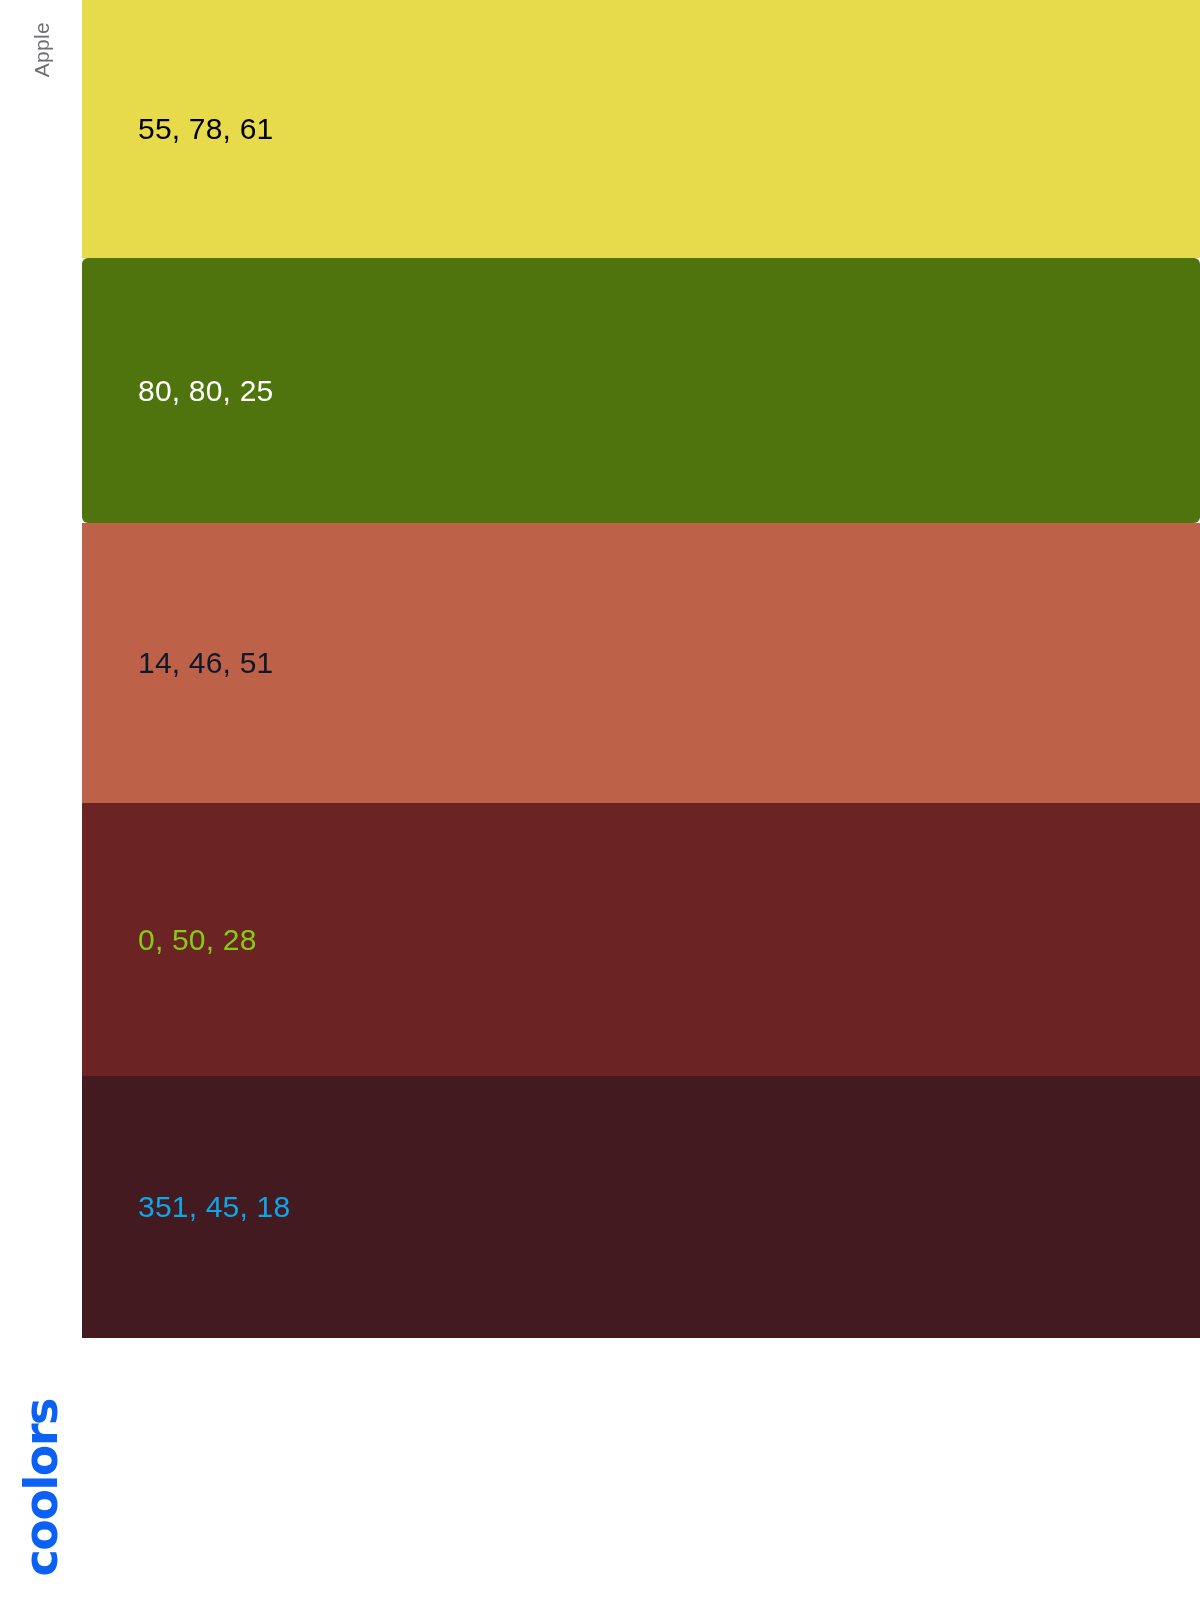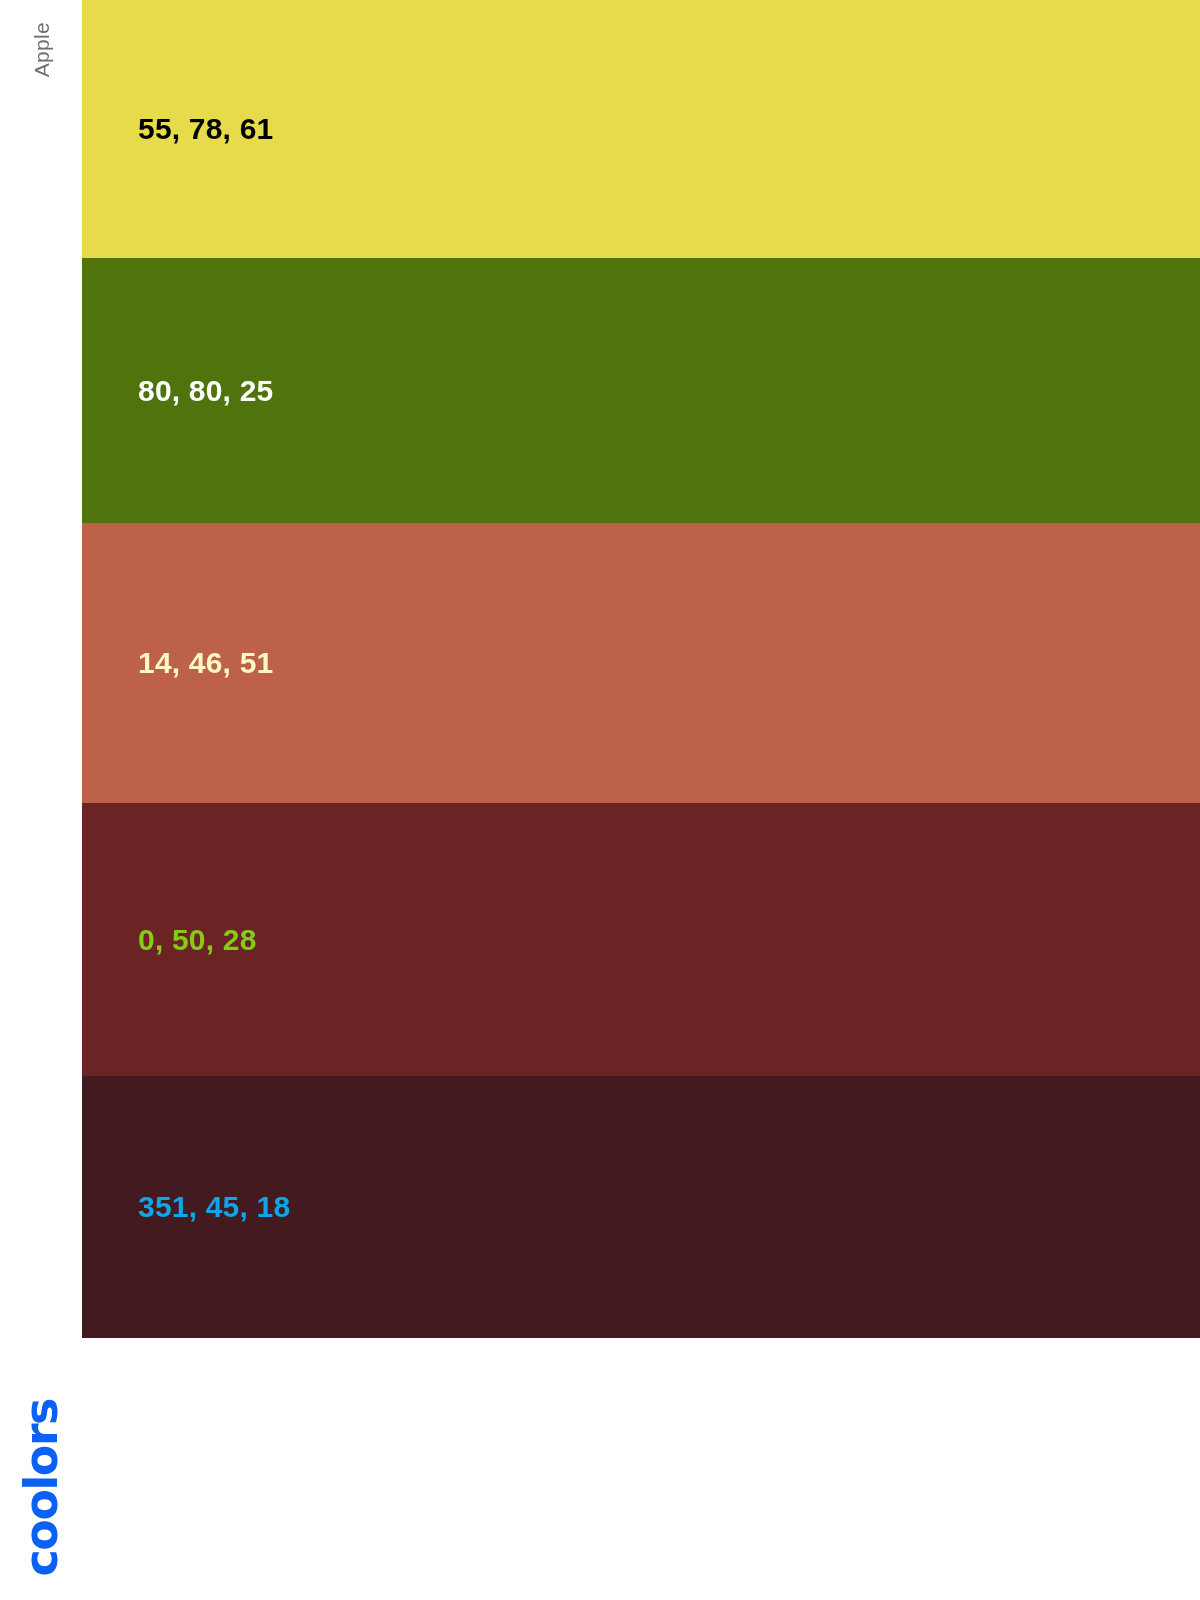--- a/index.html
+++ b/index.html
@@ -89,21 +89,21 @@
 
   .color-band {
     position: relative;
     width: 100%;
     display: flex;
     align-items: center;
   }
 
   .color-band .swatch-label {
     font-size: 30px;
-    font-weight: 700;
+    font-weight: 400;
     letter-spacing: 0.2px;
     padding-left: 56px;
     line-height: 1;
     white-space: nowrap;
   }
 </style>
 </head>
 <body>
 
 <div id="palette-export" style="background-color: rgb(255, 255, 255);">
@@ -120,26 +120,26 @@
 
   </div>
 
   <div id="swatch-stack">
 
     <div class="color-band" style="background-color: rgb(232, 219, 75); height: 258px; flex: 0 0 258px;">
       <span class="swatch-label" style="color: rgb(0, 0, 0);">55, 78, 61</span>
     </div>
 
 
-    <div class="color-band" style="background-color: rgb(79, 115, 13); height: 265px; flex: 0 0 265px;">
+    <div class="color-band" style="background-color: rgb(79, 115, 13); height: 265px; flex: 0 0 265px; border-radius: 6px;">
       <span class="swatch-label" style="color: rgb(255, 255, 255);">80, 80, 25</span>
     </div>
 
     <div class="color-band" style="background-color: rgb(189, 97, 72); height: 280px; flex: 0 0 280px;">
-      <span class="swatch-label" style="color: #fef9c3;">14, 46, 51</span>
+      <span class="swatch-label" style="color: #0f172a;">14, 46, 51</span>
     </div>
 
     <div class="color-band" style="background-color: rgb(107, 36, 35); height: 273px; flex: 0 0 273px;">
       <span class="swatch-label" style="color: #84cc16;">0, 50, 28</span>
     </div>
 
     <div class="color-band" style="background-color: rgb(66, 26, 31); height: 262px; flex: 0 0 262px;">
       <span class="swatch-label" style="color: #0ea5e9;">351, 45, 18</span>
     </div>
 

